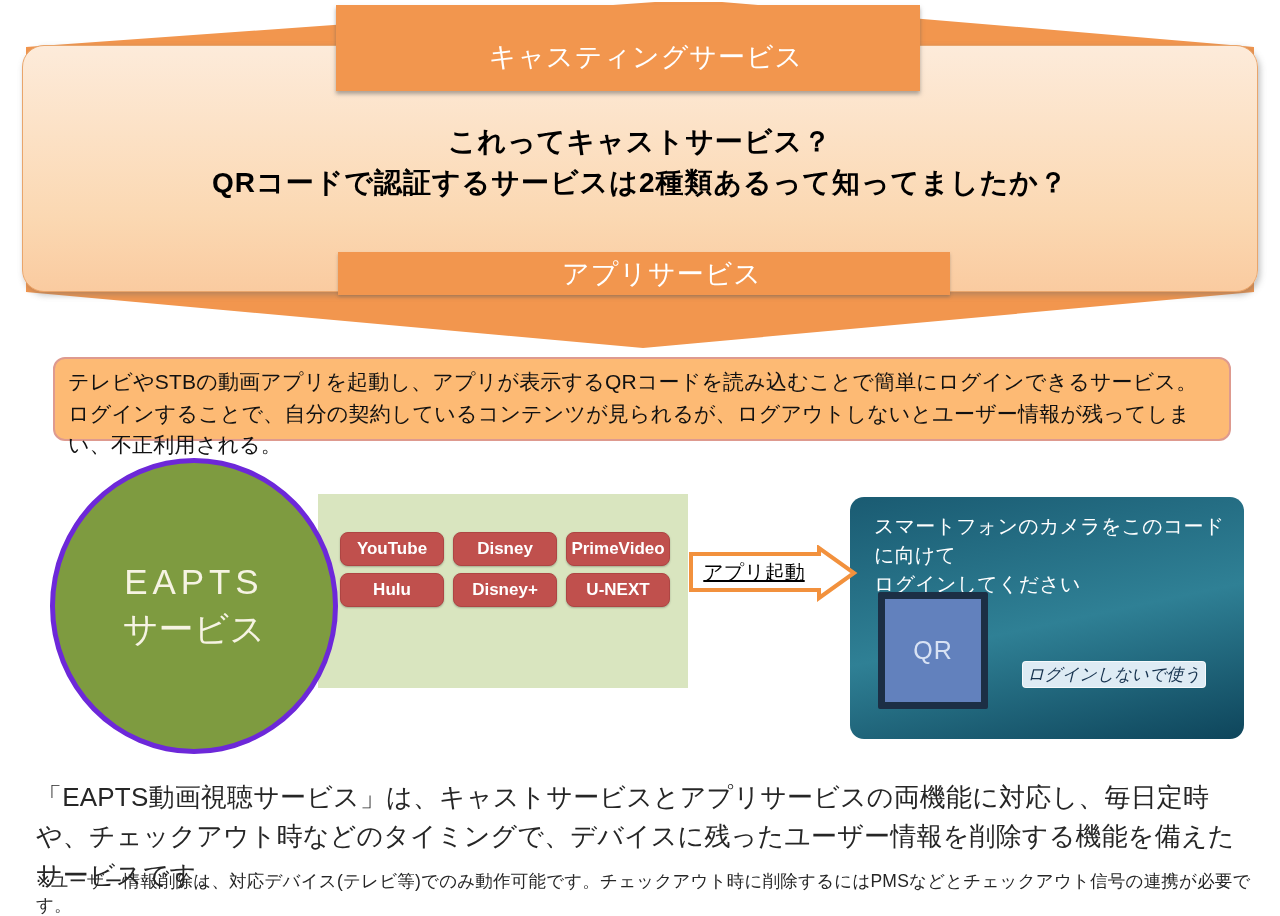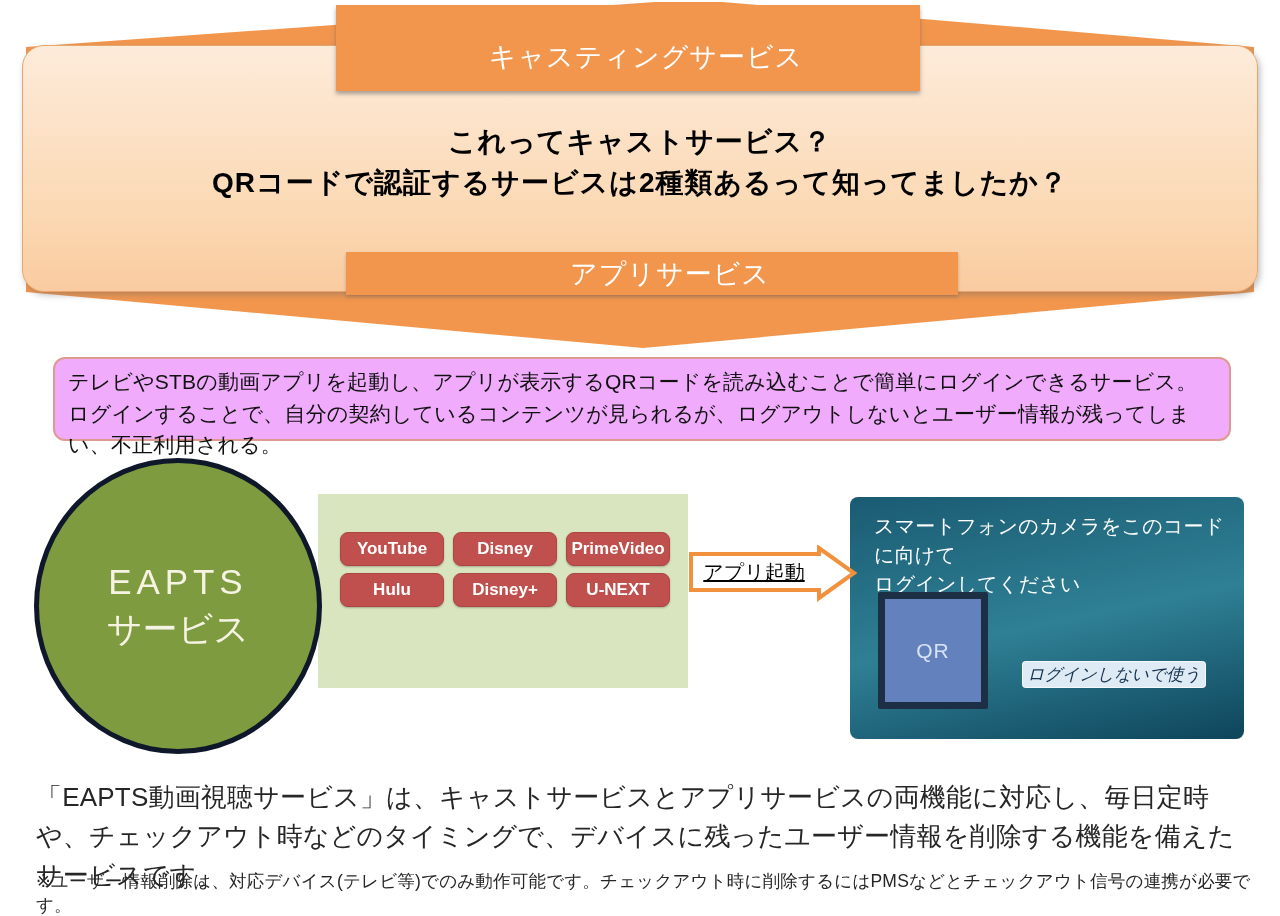--- a/index.html
+++ b/index.html
@@ -18,56 +18,56 @@
     border:1px solid #E9A express56B; border:1px solid #E9A56B;
     box-shadow:2px 3px 6px rgba(110,110,110,.45);
   }
   .main-title { position:absolute; left:0; top:76px; width:100%; text-align:center;
     font-size:28px; font-weight:600; color:#000; line-height:1.45; letter-spacing:1px; }
 
   .stem { position:absolute; background:#F2964E; z-index:3; display:flex; justify-content:center;padding-left:36px; }
   .stem-top { left:336px; top:5px; width:584px; height:86px;
     box-shadow:0 3px 4px rgba(90,90,90,.5); align-items:flex-end; padding-bottom:16px; }
   .stem-bottom { left:338px; top:252px; width:612px; height:43px;
-    align-items:center; box-shadow:0 2px 3px rgba(90,90,90,.35);margin-left:8px; }
+    align-items:center; box-shadow:0 2px 3px rgba(90,90,90,.35); }
   .stem-label { color:#ffffff; font-size:27px; letter-spacing:1px; }
 
   
   .desc-box { position:absolute; left:53px; top:357px; width:1178px; height:84px;
-    background:#f0abfc; border:2px solid #DE9A8F; border-radius:12px; z-index:2;
+    background:#fdba74; border:2px solid #DE9A8F; border-radius:12px; z-index:2;
     padding:7px 13px; font-size:21px; line-height:1.5; color:#111; letter-spacing:0.2px; }
 
   
-  .service-circle { position:absolute; left:34px; top:458px; width:288px; height:296px;
-    border-radius:50%; background:#7E9B40; border:5px solid #0f172a; z-index:3;
+  .service-circle { position:absolute; left:50px; top:458px; width:288px; height:296px;
+    border-radius:50%; background:#7E9B40; border:5px solid #6d28d9; z-index:3;
     display:flex; flex-direction:column; align-items:center; justify-content:center;
     color:#F6F3E3; font-size:35px; line-height:1.34; text-align:center; }
   .circle-line1 { letter-spacing:.14em; }
 
   .app-panel { position:absolute; left:318px; top:494px; width:370px; height:194px;
     background:#D9E5BF; z-index:1; }
   .app-grid { position:absolute; left:340px; top:516px; width:330px; z-index:2;
     display:flex; flex-direction:column; gap:7px;margin-top:16px; }
   .app-row { display:flex; gap:9px; }
   .app-btn { flex:1; height:34px; background:#C0504D; border:1px solid #AE4543; border-radius:8px;
     color:#fff; font-size:17px; font-weight:600; display:flex; align-items:center; justify-content:center;
     box-shadow:0 1px 2px rgba(0,0,0,.25); }
 
   .launch-arrow { position:absolute; left:688px; top:545px; width:170px; height:58px; z-index:4; }
   .launch-label { position:absolute; left:691px; top:555px; width:126px; height:34px; z-index:5;
     display:flex; align-items:center; justify-content:center; font-size:20px; color:#000; font-weight:500;text-decoration:underline; }
 
   .tv-screen { position:absolute; left:850px; top:497px; width:394px; height:242px; z-index:2;
-    background:linear-gradient(168deg,#1A5B72 0%,#2F8095 52%,#0E455B 100%); border-radius:8px; }
+    background:linear-gradient(168deg,#1A5B72 0%,#2F8095 52%,#0E455B 100%); border-radius:14px; }
   .tv-instruction { position:absolute; left:24px; top:15px; width:360px;
     color:#fff; font-size:20px; line-height:1.45; letter-spacing:0.2px; }
   .qr-box { position:absolute; left:28px; top:95px; width:110px; height:117px;
     background:#6281BD; border:7px solid #1C2F45; border-radius:2px;
     display:flex; align-items:center; justify-content:center;
-    color:#D8E2F4; font-size:21px; letter-spacing:1px; }
+    color:#D8E2F4; font-size:25px; letter-spacing:1px; }
   .skip-btn { position:absolute; left:172px; top:164px; width:184px; height:27px;
     background:#DEEBF4; border-radius:4px; border:1px solid rgba(255,255,255,.75);
     display:flex; align-items:center; justify-content:center;
     color:#17334F; font-size:17px;font-style:italic; }
 
   
   .summary { position:absolute; left:36px; top:778px; width:1216px;
     font-size:26px; font-weight:500; color:#262626; line-height:1.5; letter-spacing:0.2px; }
   .note { position:absolute; left:36px; top:869px; width:1230px;
     font-size:17.5px; color:#262626; letter-spacing:0.2px; }

